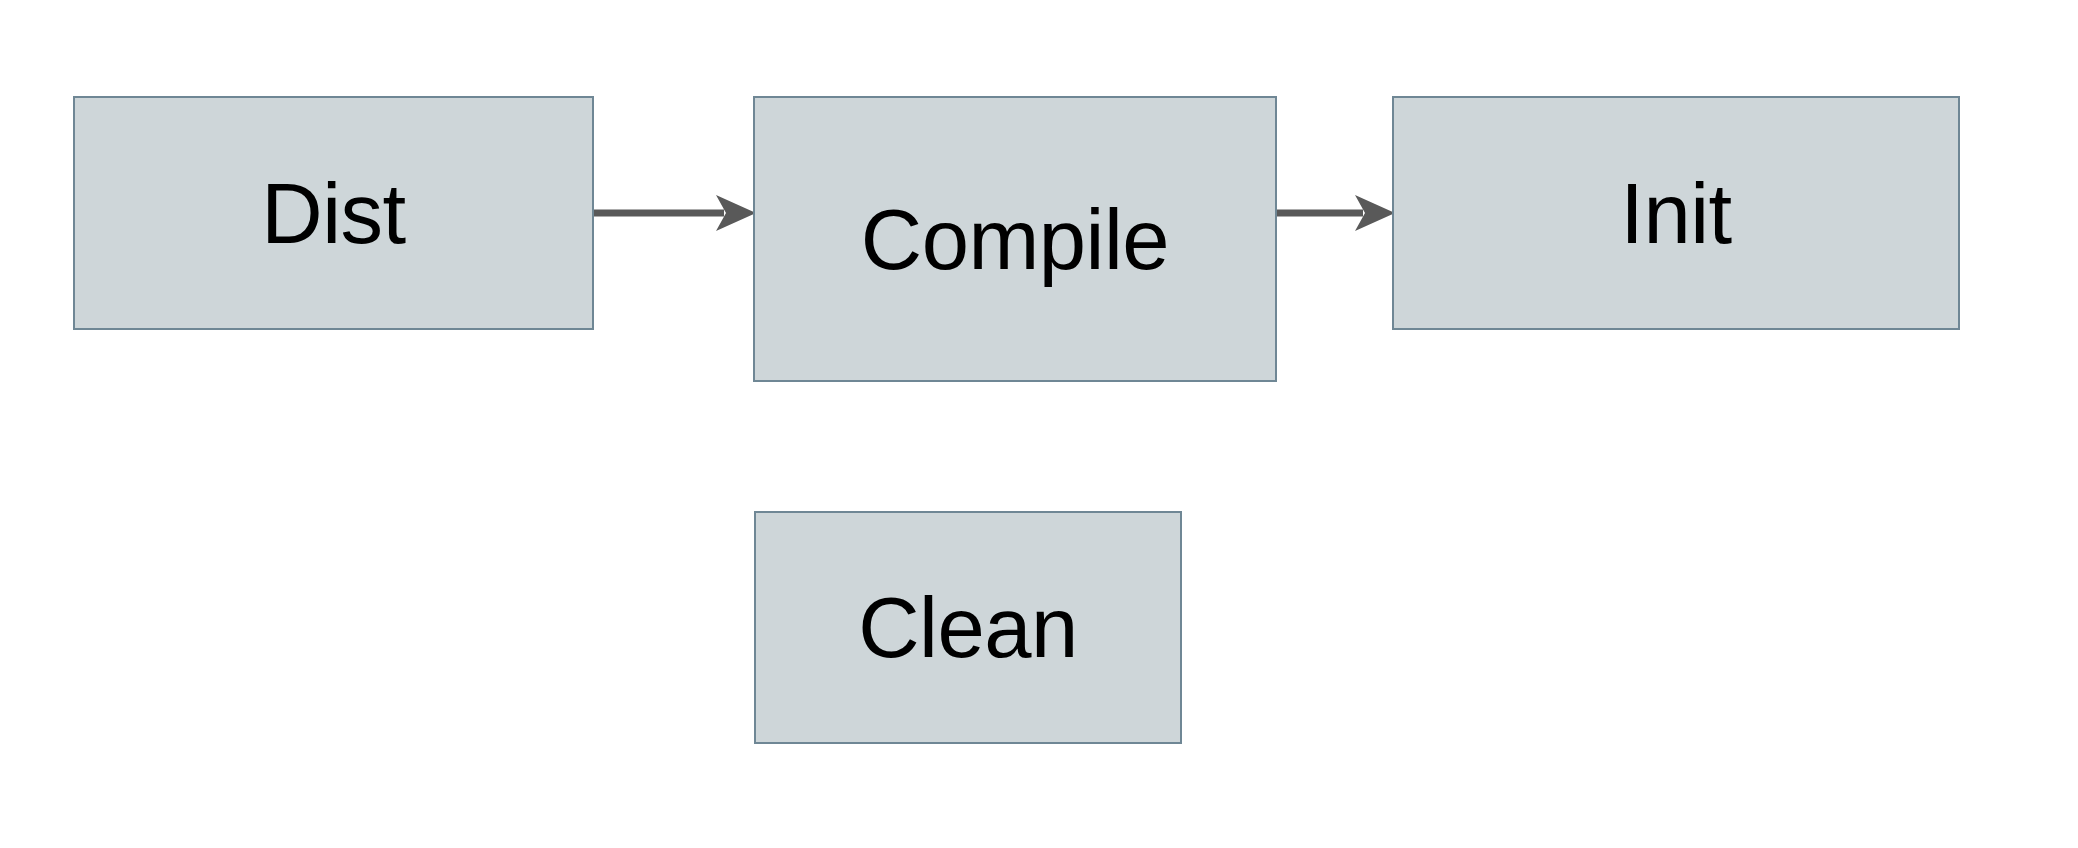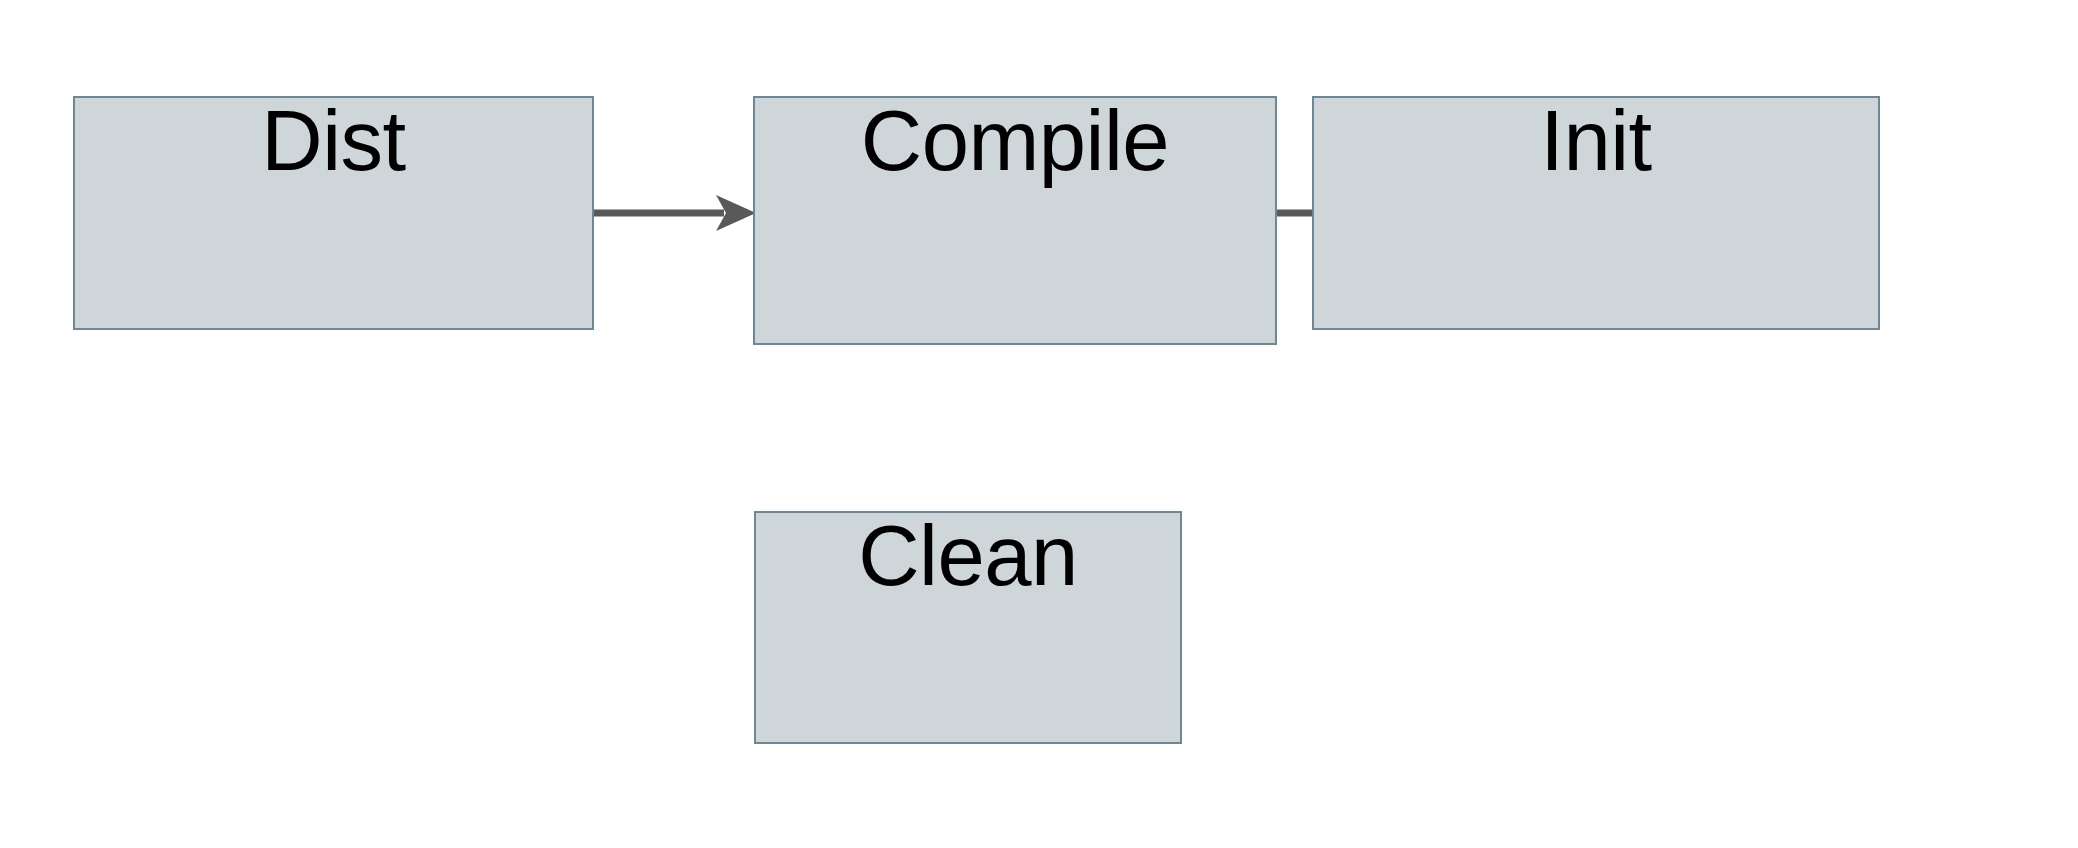--- a/index.html
+++ b/index.html
@@ -19,38 +19,39 @@
     background: #ffffff;
     overflow: hidden;
   }
 
   .node {
     position: absolute;
     box-sizing: border-box;
     background: #ced6d9;
     border: 2px solid #6f8795;
     display: flex;
+    align-items: center;
     justify-content: center;
   }
 
   .node-label {
     font-family: "Liberation Sans", sans-serif;
     font-size: 85px;
     font-weight: 400;
     color: #000000;
     line-height: 1;
     letter-spacing: -0.5px;
     white-space: nowrap;
     user-select: none;
   }
 
   
   #node-dist    { left: 73px;   top: 96px;  width: 521px; height: 234px; }
-  #node-compile { left: 753px;  top: 96px;  width: 524px; height: 249px; }
-  #node-init    { left: 1312px; top: 96px;  width: 568px; height: 234px; }
+  #node-compile { left: 753px;  top: 96px;  width: 524px; height: 286px; }
+  #node-init    { left: 1392px; top: 96px;  width: 568px; height: 234px; }
   #node-clean   { left: 754px;  top: 511px; width: 428px; height: 233px; }
 
   
   .edge {
     position: absolute;
     pointer-events: none;
     overflow: visible;
   }
   #edge-dist-compile { left: 592px;  top: 188px; width: 166px; height: 50px; }
   #edge-compile-init { left: 1275px; top: 188px; width: 122px; height: 50px; }

